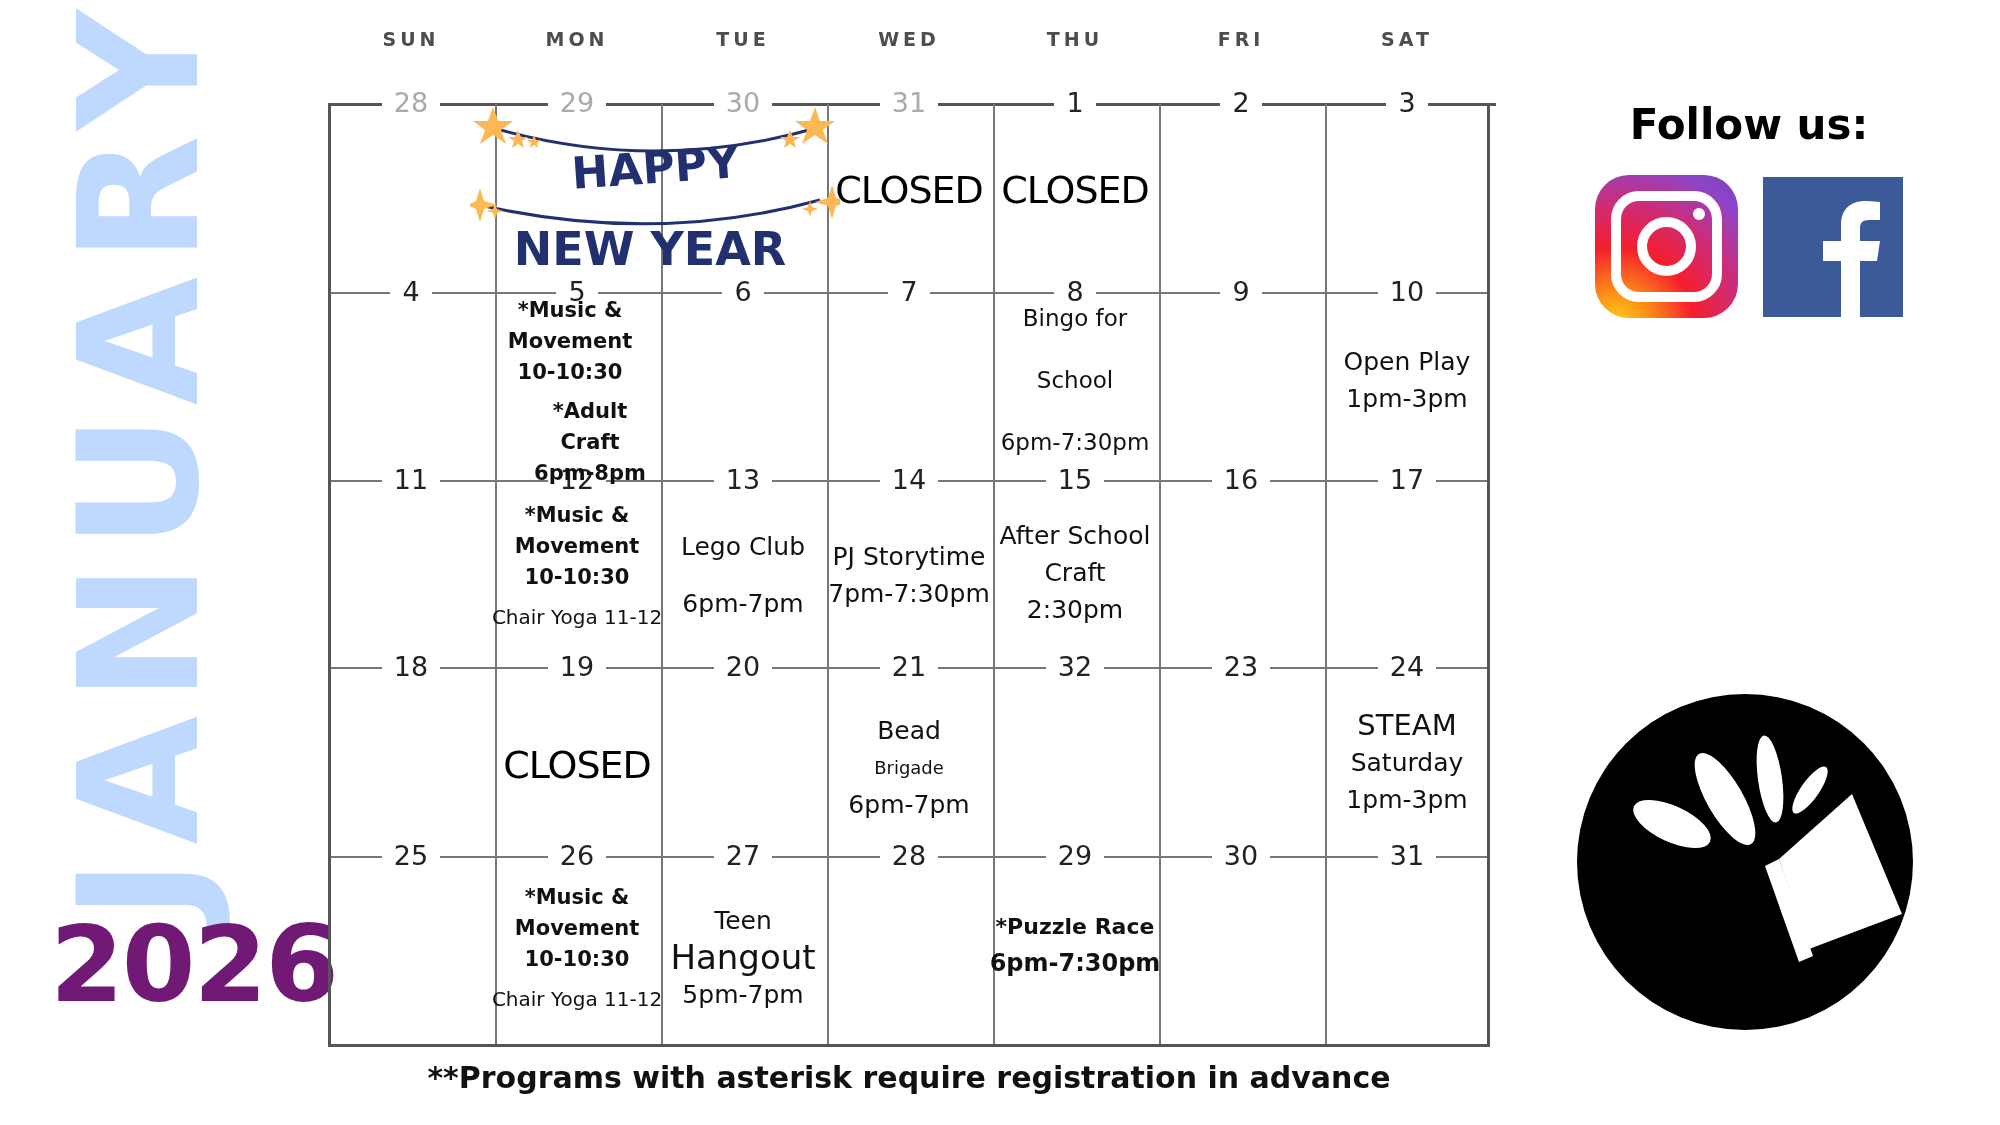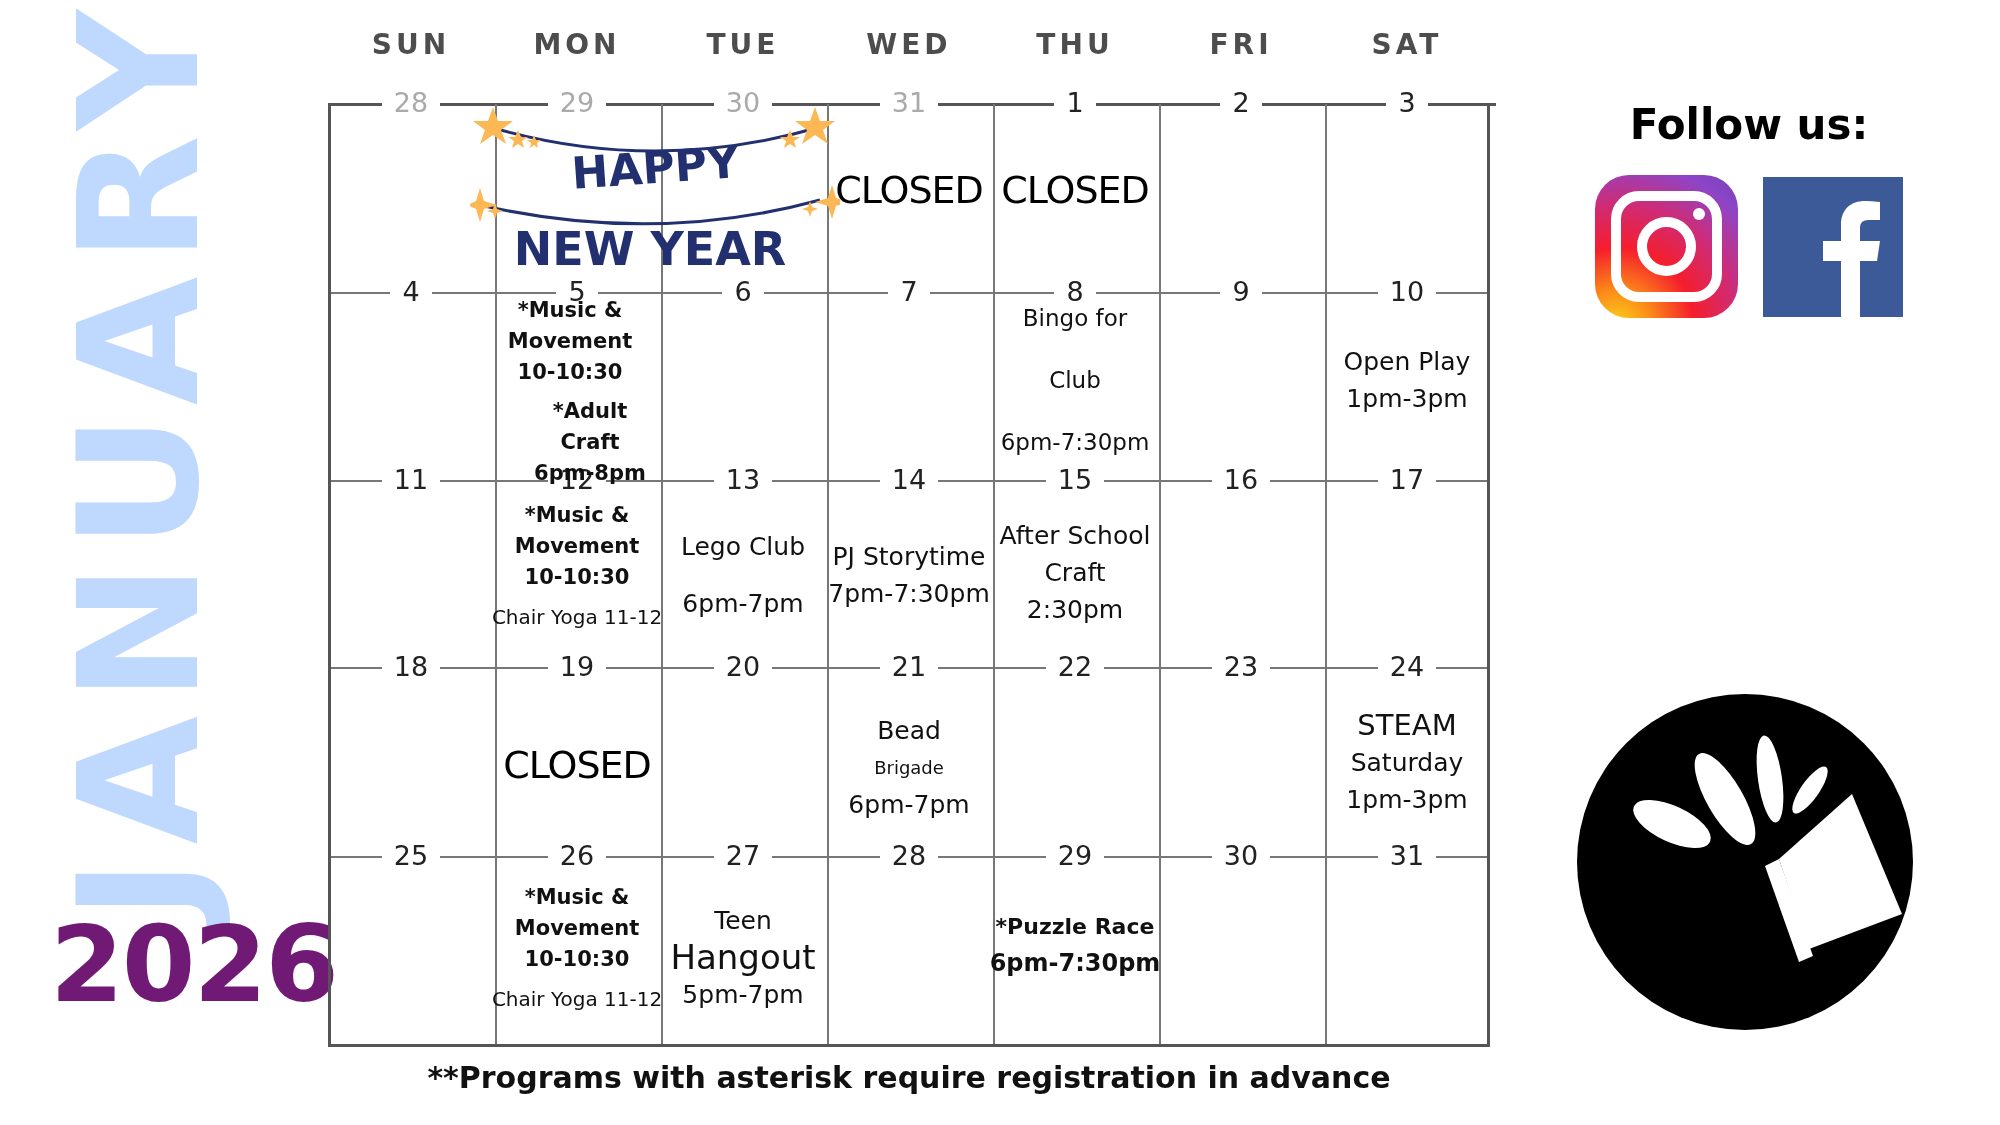--- a/index.html
+++ b/index.html
@@ -15,21 +15,21 @@
     font-family: "DejaVu Sans", sans-serif; font-weight: bold;
     font-size: 166px; letter-spacing: 14px; color: #bfd8fd; line-height: 1;
   }
   .year {
     position: absolute; left: 50px; top: 912px; width: 250px; 
     font-family: "DejaVu Sans", sans-serif; font-weight: bold;
     font-size: 106px; color: #701a75; letter-spacing: -2px; line-height: 1;
   }
 
   .dow-row { position: absolute; left: 328px; top: 28px; width: 1162px; height: 32px; display: flex; }
-  .dow { width: 166px; text-align: center; font-family: "DejaVu Sans", sans-serif; font-weight: bold; font-size: 28px; letter-spacing: 4px; color: #4d4d4d; }
+  .dow { width: 166px; text-align: center; font-family: "DejaVu Sans", sans-serif; font-weight: bold; font-size: 19px; letter-spacing: 4px; color: #4d4d4d; }
 
   .grid {
     position: absolute; left: 328px; top: 104px; width: 1162px; height: 943px;
     border: 3px solid #555; border-top: none;
   }
   .vline { position: absolute; top: 0; bottom: 0; width: 2px; background: #777; }
   .hline { position: absolute; left: 0; right: 0; height: 2px; background: #777; }
   .topline { position: absolute; top: -1px; height: 3px; background: #555; }
 
   .daynum {
@@ -118,21 +118,21 @@
 <div class="daynum" style="left:660px; top:465px"><span>13</span></div>
 <div class="daynum" style="left:826px; top:465px"><span>14</span></div>
 <div class="daynum" style="left:992px; top:465px"><span>15</span></div>
 <div class="daynum" style="left:1158px; top:465px"><span>16</span></div>
 <div class="daynum" style="left:1324px; top:465px"><span>17</span></div>
 
 <div class="daynum" style="left:328px; top:652px"><span>18</span></div>
 <div class="daynum" style="left:494px; top:652px"><span>19</span></div>
 <div class="daynum" style="left:660px; top:652px"><span>20</span></div>
 <div class="daynum" style="left:826px; top:652px"><span>21</span></div>
-<div class="daynum" style="left:992px; top:652px"><span>22</span></div>
+<div class="daynum" style="left:992px; top:652px"><span>32</span></div>
 <div class="daynum" style="left:1158px; top:652px"><span>23</span></div>
 <div class="daynum" style="left:1324px; top:652px"><span>24</span></div>
 
 <div class="daynum" style="left:328px; top:841px"><span>25</span></div>
 <div class="daynum" style="left:494px; top:841px"><span>26</span></div>
 <div class="daynum" style="left:660px; top:841px"><span>27</span></div>
 <div class="daynum" style="left:826px; top:841px"><span>28</span></div>
 <div class="daynum" style="left:992px; top:841px"><span>29</span></div>
 <div class="daynum" style="left:1158px; top:841px"><span>30</span></div>
 <div class="daynum" style="left:1324px; top:841px"><span>31</span></div>
@@ -169,21 +169,21 @@
     <div class="evt bold">10-10:30</div>
   </div>
   <div style="margin-top:8px; margin-left:26px">
     <div class="evt bold">*Adult Craft</div>
     <div class="evt bold">6pm-8pm</div>
   </div>
 </div>
 
 <div class="cell" style="left:992px; top:325px; height:110px;gap:28px;">
   <div class="evt" style="line-height:34px">Bingo for</div>
-  <div class="evt" style="line-height:34px">Club</div>
+  <div class="evt" style="line-height:34px">School</div>
   <div class="evt" style="line-height:34px">6pm-7:30pm</div>
 </div>
 
 <div class="cell" style="left:1324px; top:340px; height:80px;">
   <div class="evt" style="font-size:25px">Open Play</div>
   <div class="evt" style="font-size:25px">1pm-3pm</div>
 </div>
 
 <div class="cell" style="left:494px; top:500px; height:140px; justify-content:flex-start;">
   <div class="evt bold">*Music &amp;</div>

